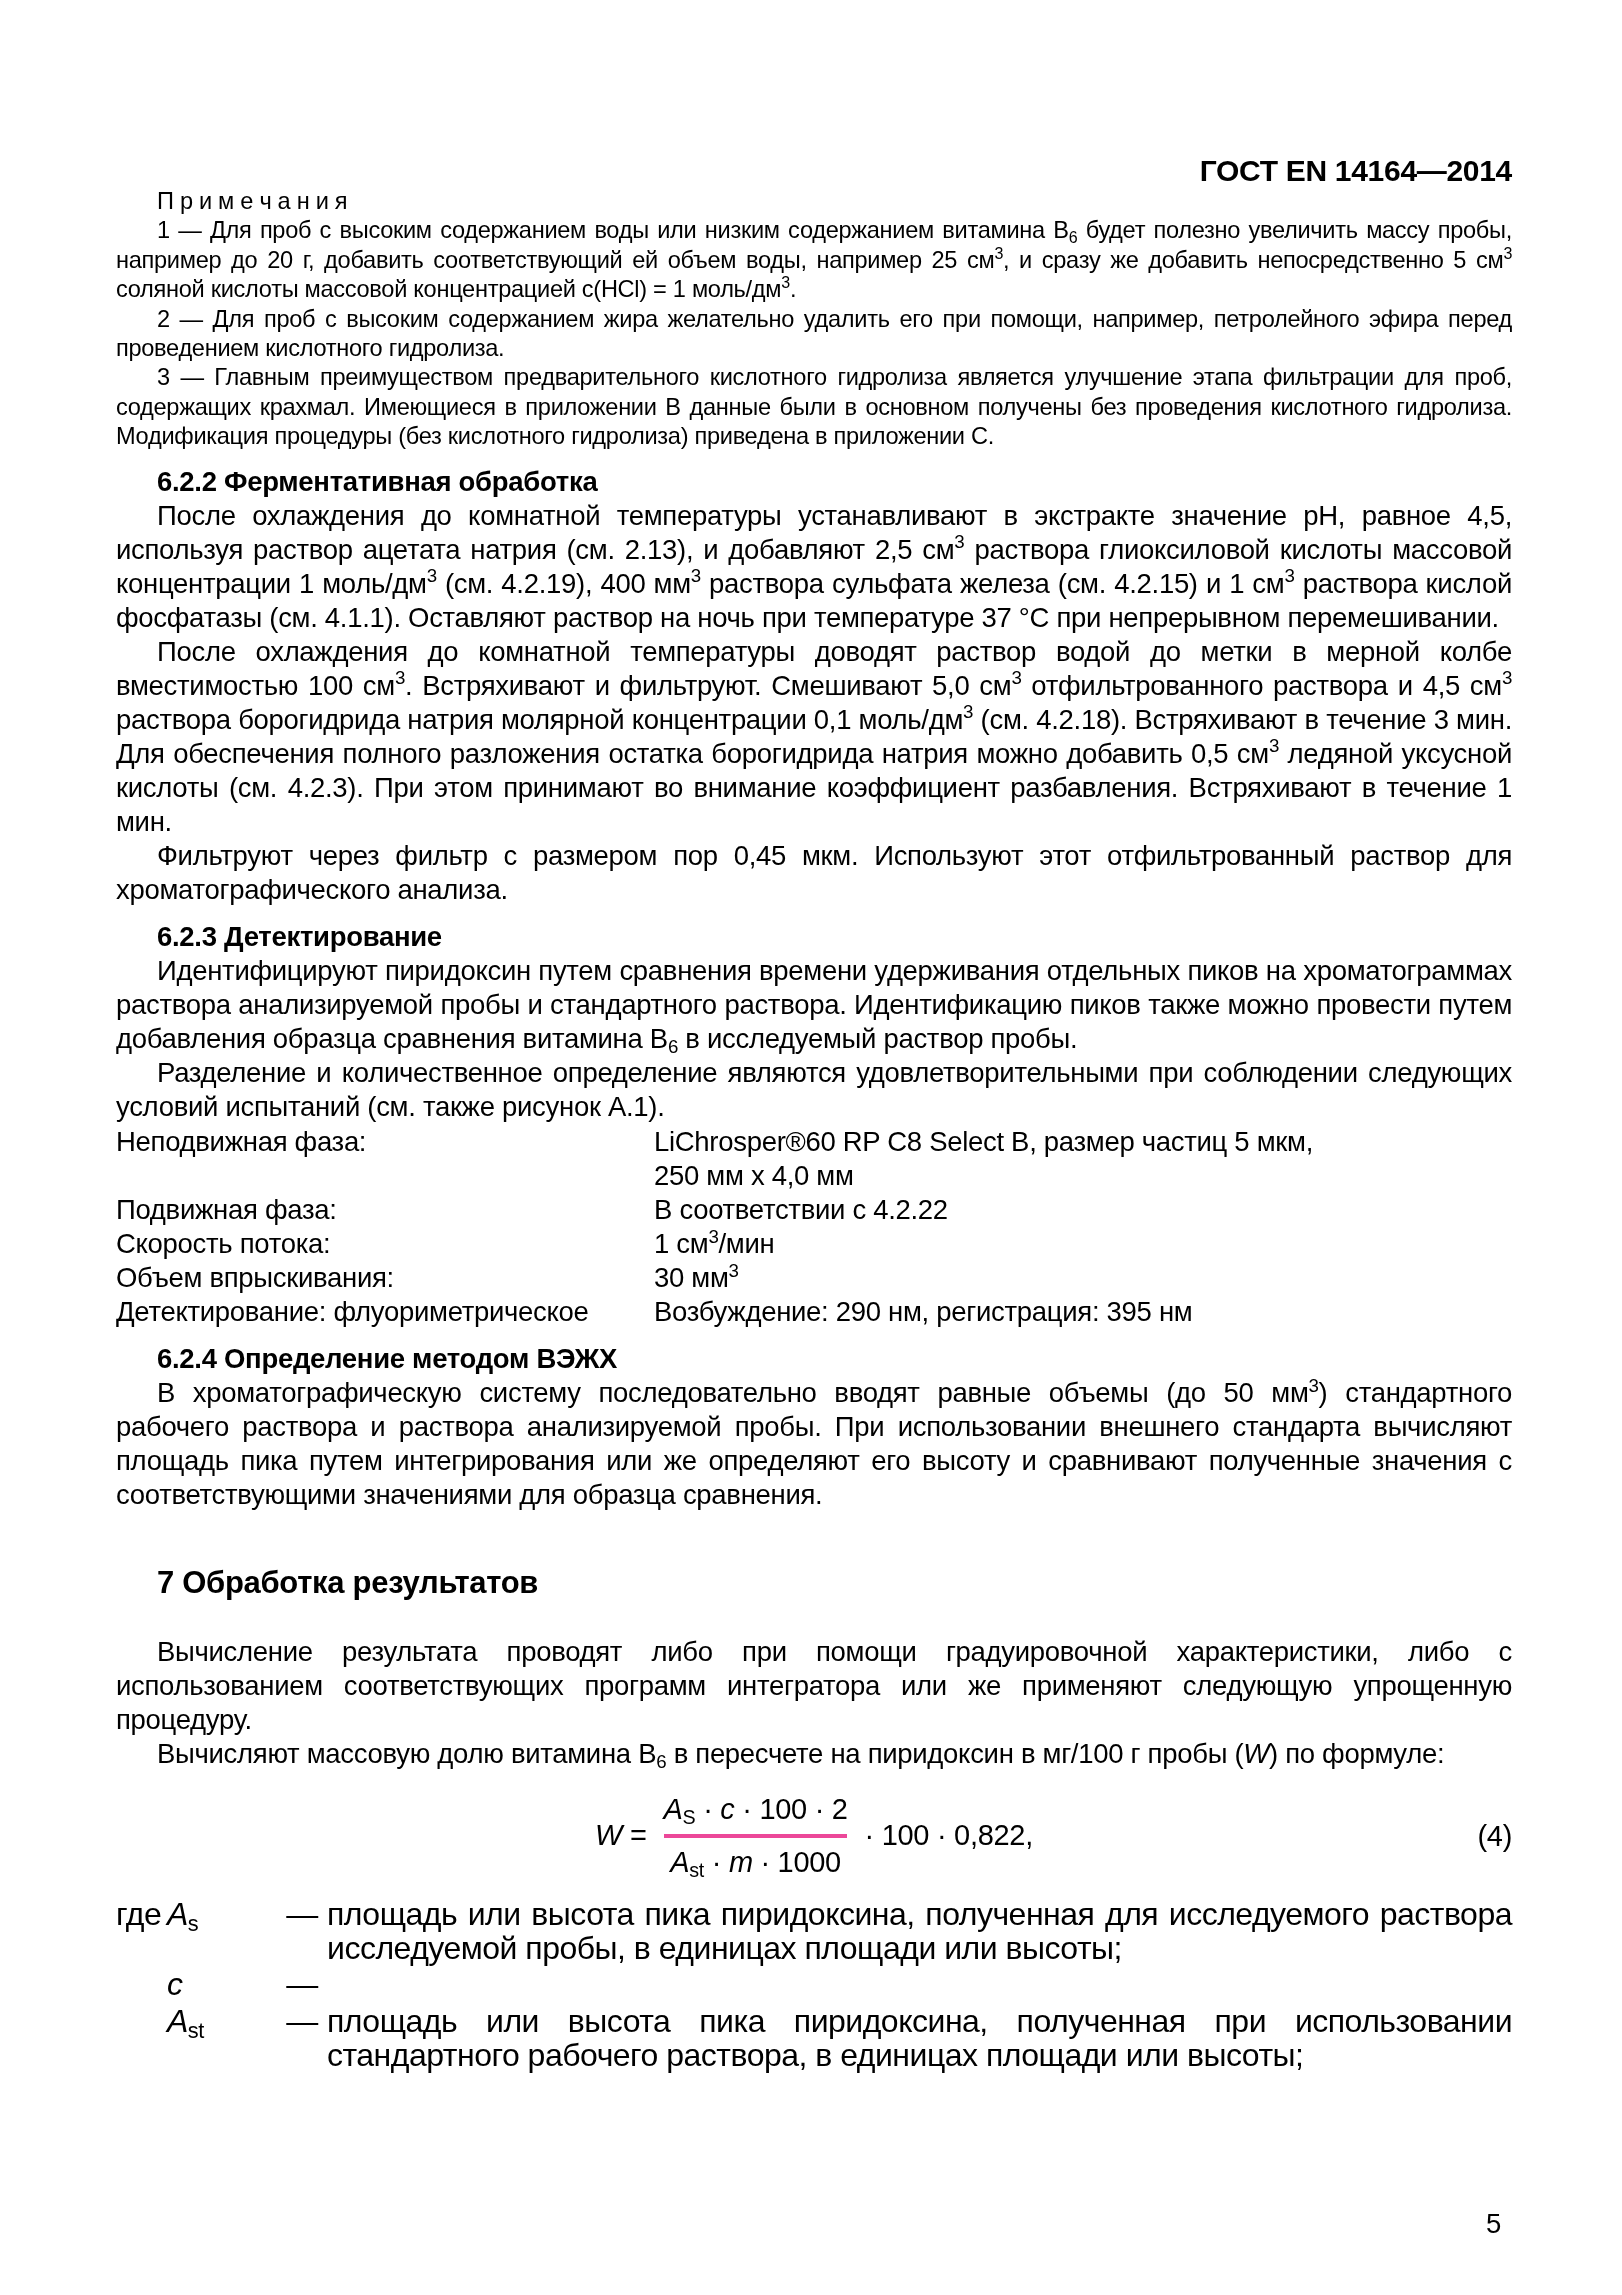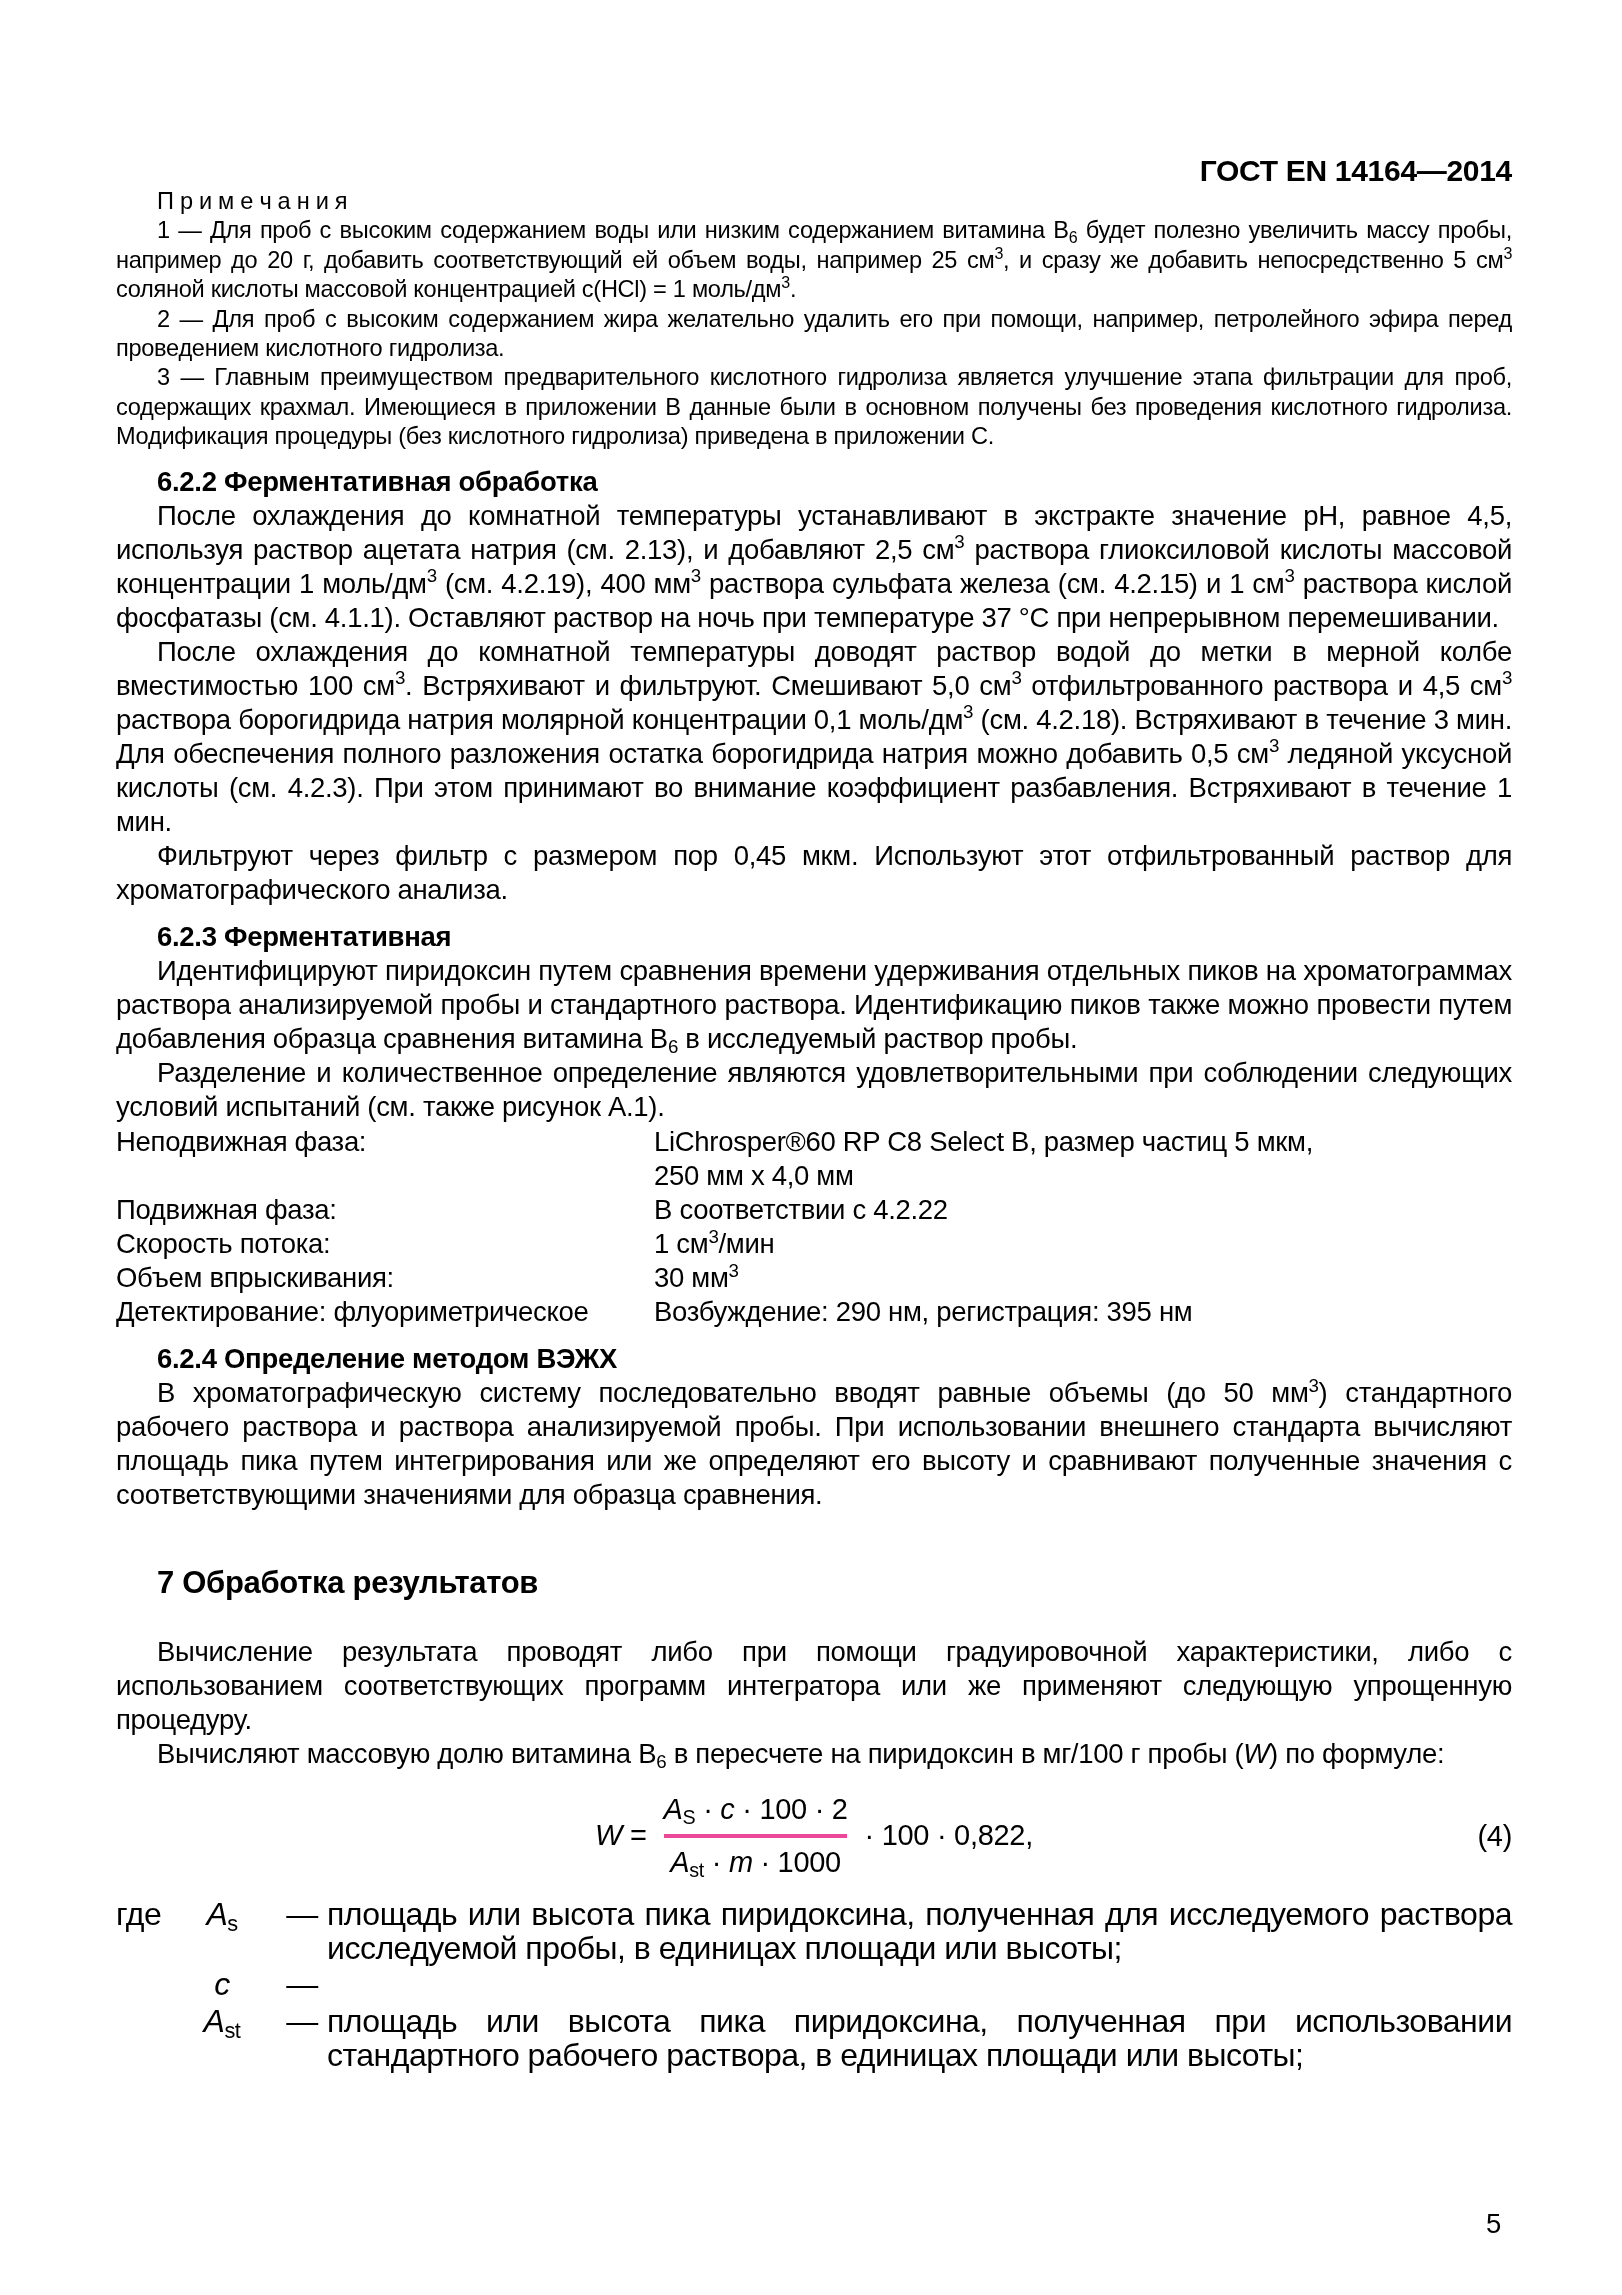--- a/index.html
+++ b/index.html
@@ -64,21 +64,21 @@
     line-height: 33px;
   }
   .frac { display: inline-flex; flex-direction: column; align-items: center; margin: 0 10.5px; }
   .frac .num { padding: 0 6.5px 7.9px 6.5px; }
   .frac .den { border-top: 4px solid #ec4899; padding: 7.9px 6.5px 0 6.5px; }
   .f-number { position: absolute; right: 0; top: 50%; transform: translateY(-50%); }
 
   .def-list { margin-top: 18px; font-size: 32px; line-height: 34px; letter-spacing: -0.5px; }
   .def-row { display: grid; grid-template-columns: 51px 110px 50px 1fr; text-align: justify; }
   .def-where { }
-  .def-term { text-align: center; }
+  .def-term { }
   .def-dash { text-align: center; }
   .def-text { }
   .def-row + .def-row { margin-top: 2.6px; }
 
   .page-number {
     position: absolute;
     top: 2207px;
     right: 122px;
     font-size: 27.5px;
   }
@@ -95,21 +95,21 @@
     <p class="note">1 — Для проб с высоким содержанием воды или низким содержанием витамина В<sub>6</sub> будет полезно увеличить массу пробы, например до 20 г, добавить соответствующий ей объем воды, например 25 см<sup>3</sup>, и сразу же добавить непосредственно 5 см<sup>3</sup> соляной кислоты массовой концентрацией c(HCl) = 1 моль/дм<sup>3</sup>.</p>
     <p class="note">2 — Для проб с высоким содержанием жира желательно удалить его при помощи, например, петролейного эфира перед проведением кислотного гидролиза.</p>
     <p class="note">3 — Главным преимуществом предварительного кислотного гидролиза является улучшение этапа фильтрации для проб, содержащих крахмал. Имеющиеся в приложении В данные были в основном получены без проведения кислотного гидролиза. Модификация процедуры (без кислотного гидролиза) приведена в приложении С.</p>
   </div>
 
   <div class="h3">6.2.2 Ферментативная обработка</div>
   <p class="body-p">После охлаждения до комнатной температуры устанавливают в экстракте значение pH, равное 4,5, используя раствор ацетата натрия (см. 2.13), и добавляют 2,5 см<sup>3</sup> раствора глиоксиловой кислоты массовой концентрации 1 моль/дм<sup>3</sup> (см. 4.2.19), 400 мм<sup>3</sup> раствора сульфата железа (см. 4.2.15) и 1 см<sup>3</sup> раствора кислой фосфатазы (см. 4.1.1). Оставляют раствор на ночь при температуре 37 °C при непрерывном перемешивании.</p>
   <p class="body-p">После охлаждения до комнатной температуры доводят раствор водой до метки в мерной колбе вместимостью 100 см<sup>3</sup>. Встряхивают и фильтруют. Смешивают 5,0 см<sup>3</sup> отфильтрованного раствора и 4,5 см<sup>3</sup> раствора борогидрида натрия молярной концентрации 0,1 моль/дм<sup>3</sup> (см. 4.2.18). Встряхивают в течение 3 мин. Для обеспечения полного разложения остатка борогидрида натрия можно добавить 0,5 см<sup>3</sup> ледяной уксусной кислоты (см. 4.2.3). При этом принимают во внимание коэффициент разбавления. Встряхивают в течение 1 мин.</p>
   <p class="body-p">Фильтруют через фильтр с размером пор 0,45 мкм. Используют этот отфильтрованный раствор для хроматографического анализа.</p>
 
-  <div class="h3">6.2.3 Ферментативная</div>
+  <div class="h3">6.2.3 Детектирование</div>
   <p class="body-p">Идентифицируют пиридоксин путем сравнения времени удерживания отдельных пиков на хроматограммах раствора анализируемой пробы и стандартного раствора. Идентификацию пиков также можно провести путем добавления образца сравнения витамина В<sub>6</sub> в исследуемый раствор пробы.</p>
   <p class="body-p">Разделение и количественное определение являются удовлетворительными при соблюдении следующих условий испытаний (см. также рисунок А.1).</p>
 
   <div class="cond-list">
     <div class="cond-row">
       <div class="cond-label">Неподвижная фаза:</div>
       <div class="cond-value">
         <div>LiChrosper®60 RP C8 Select B, размер частиц 5 мкм,</div>
         <div>250 мм x 4,0 мм</div>
       </div>

